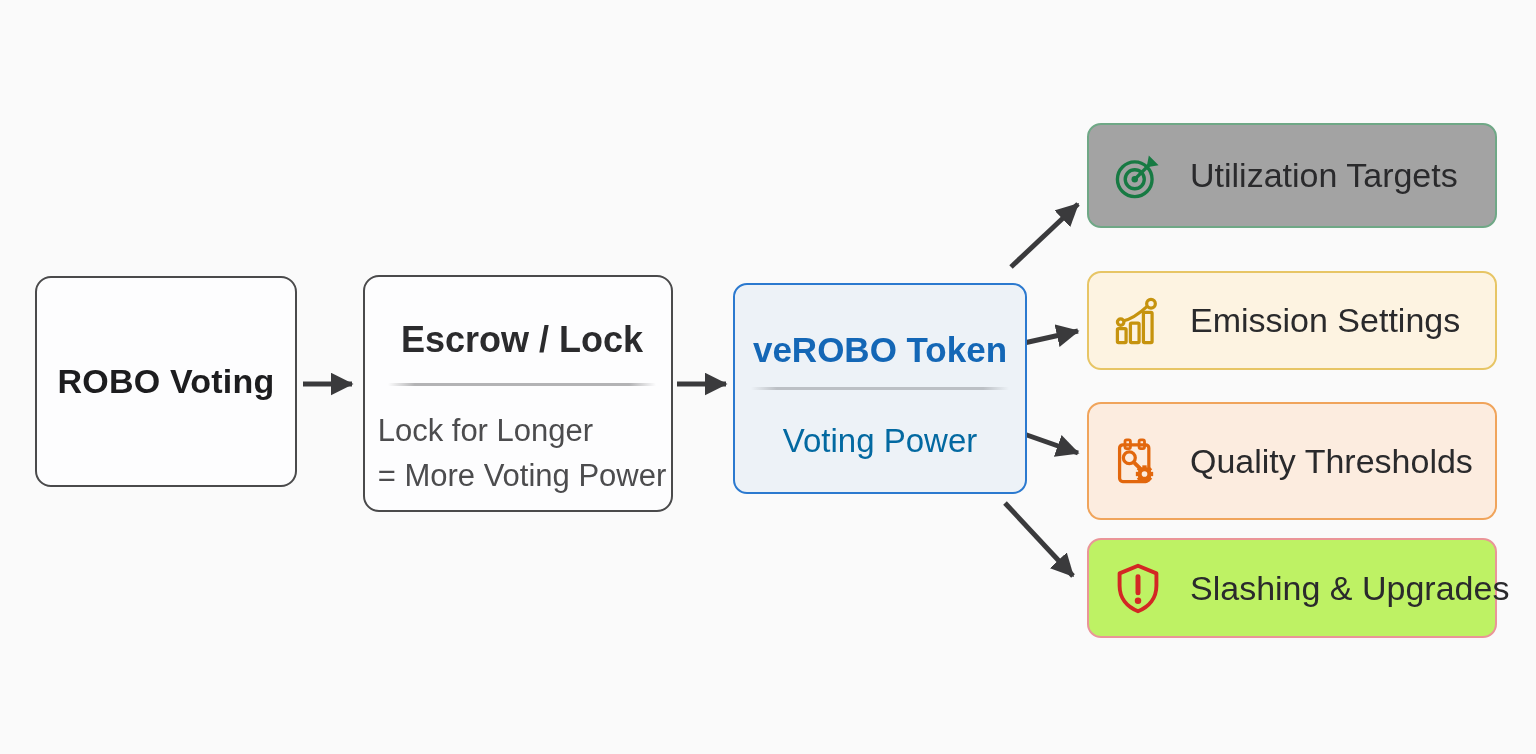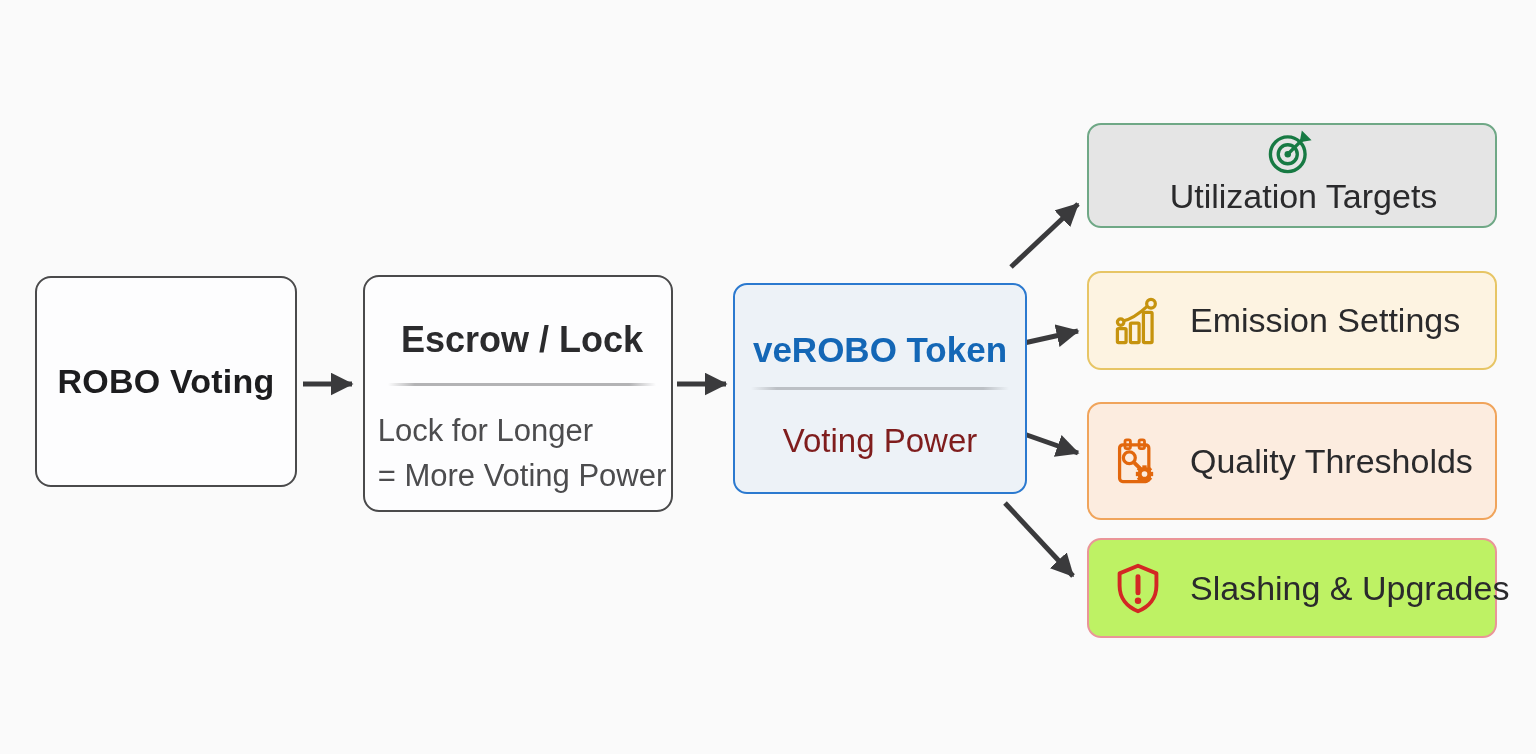--- a/index.html
+++ b/index.html
@@ -17,28 +17,28 @@
   .node-escrow{left:363px;top:275px;width:310px;height:237px;display:flex;flex-direction:column;align-items:center;padding-left:8px;}
   .node-escrow .title{margin-top:42px;height:42px;line-height:42px;font-size:36px;font-weight:700;color:#2b2b2d;}
   .divider{height:2.5px;width:90%;margin-top:22px;border:none;
     background:linear-gradient(to right, rgba(176,176,176,0) 0%, #b3b3b5 10%, #b3b3b5 90%, rgba(176,176,176,0) 100%);}
   .node-escrow .sub{margin-top:14px;font-size:31px;color:#4c4c4e;line-height:45px;text-align:left;}
   .node-verobo{left:733px;top:283px;width:294px;height:211px;border-color:#2b79cf;background:#edf2f7;
     display:flex;flex-direction:column;align-items:center;border-radius:14px;}
   .node-verobo .title{margin-top:44px;height:42px;line-height:42px;font-size:35px;font-weight:700;color:#1467b6;}
   .node-verobo .divider{margin-top:16px;width:89%;
     background:linear-gradient(to right, rgba(187,191,196,0) 0%, #bcc0c5 10%, #bcc0c5 90%, rgba(187,191,196,0) 100%);}
-  .node-verobo .sub{margin-top:24px;font-size:33px;color:#7f1d1d;}
+  .node-verobo .sub{margin-top:24px;font-size:33px;color:#0369a1;}
   .card{
     position:absolute;left:1087px;width:410px;z-index:2;box-sizing:border-box;border-radius:14px;
     display:flex;align-items:center;padding-left:23px;border:2.5px solid;
   }
   .card .icon{width:52px;height:52px;flex:0 0 52px;margin-right:26px;display:flex;align-items:center;justify-content:center;}
   .card .label{font-size:34px;font-weight:500;color:#2a2a2c;white-space:nowrap;}
-  .card-green{top:123px;height:105px;background:#e5e5e5;border-color:#6fa886;flex-direction:column;}
+  .card-green{top:123px;height:105px;background:#a3a3a3;border-color:#6fa886;}
   .card-amber{top:271px;height:99px;background:#fdf3e1;border-color:#e7c565;}
   .card-orange{top:402px;height:118px;background:#fcecdf;border-color:#f0a45b;}
   .card-red{top:538px;height:100px;background:#bef264;border-color:#ea9598;}
 </style>
 </head>
 <body>
 
 <div class="canvas">
 
   <svg class="arrows" width="1536" height="754" viewBox="0 0 1536 754">

